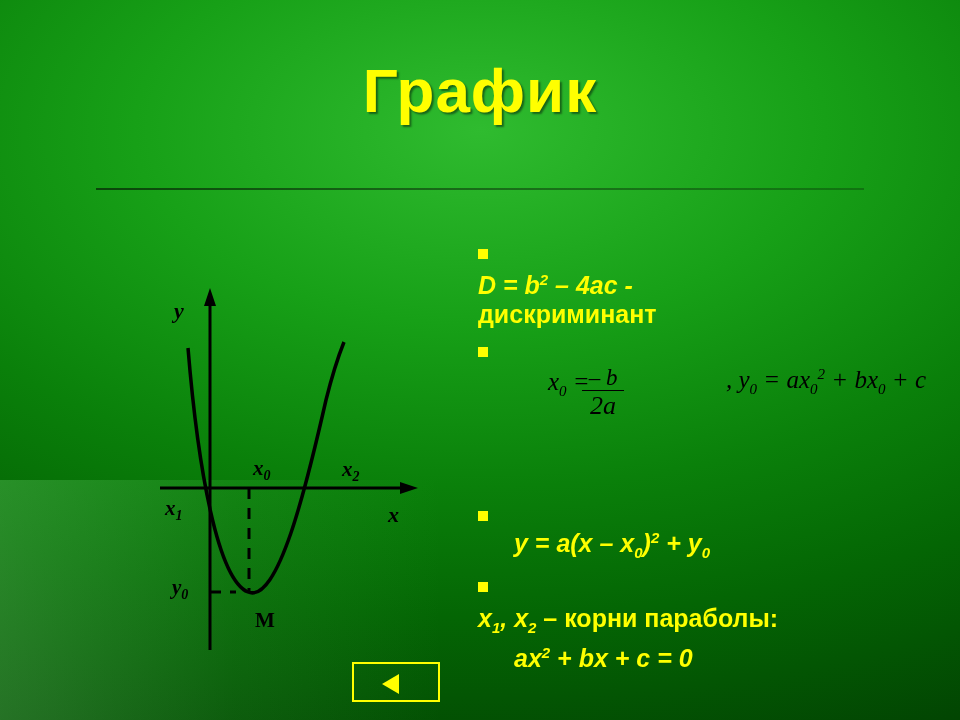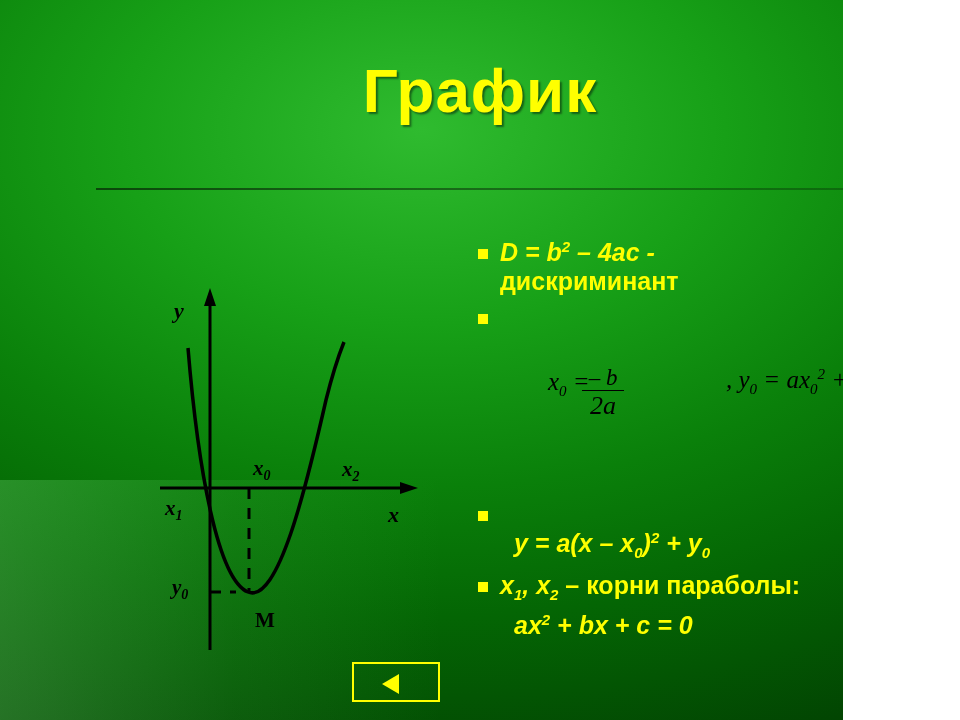--- a/index.html
+++ b/index.html
@@ -7,21 +7,21 @@
     padding: 0;
   }
   body {
     width: 960px;
     height: 720px;
     overflow: hidden;
     font-family: "Liberation Sans", sans-serif;
   }
   .slide {
     position: relative;
-    width: 843px;
+    width: 960px;
     height: 720px;
     background:
       radial-gradient(ellipse 120% 90% at 50% 18%, #2fbb2f 0%, #17a017 30%, #0a800a 55%, #046604 75%, #024502 100%);
     overflow: hidden;
   }
   
   .slide::before {
     content: "";
     position: absolute;
     left: 0; top: 480px;
@@ -120,20 +120,21 @@
     left: 478px;
     top: 238px;
     width: 466px;
     color: #ffff00;
   }
   .r-item {
     display: flex;
     align-items: flex-start;
     gap: 12px;
     margin-bottom: 8px;
+    flex-direction: column;
   }
   .r-text {
     font-size: 25px;
     font-weight: bold;
     font-family: "Liberation Sans", sans-serif;
     line-height: 1.14;
     color: #ffff00;
   }
   .r-text.italic { font-style: italic; }
   .r-text sup { font-size: 15px; }

